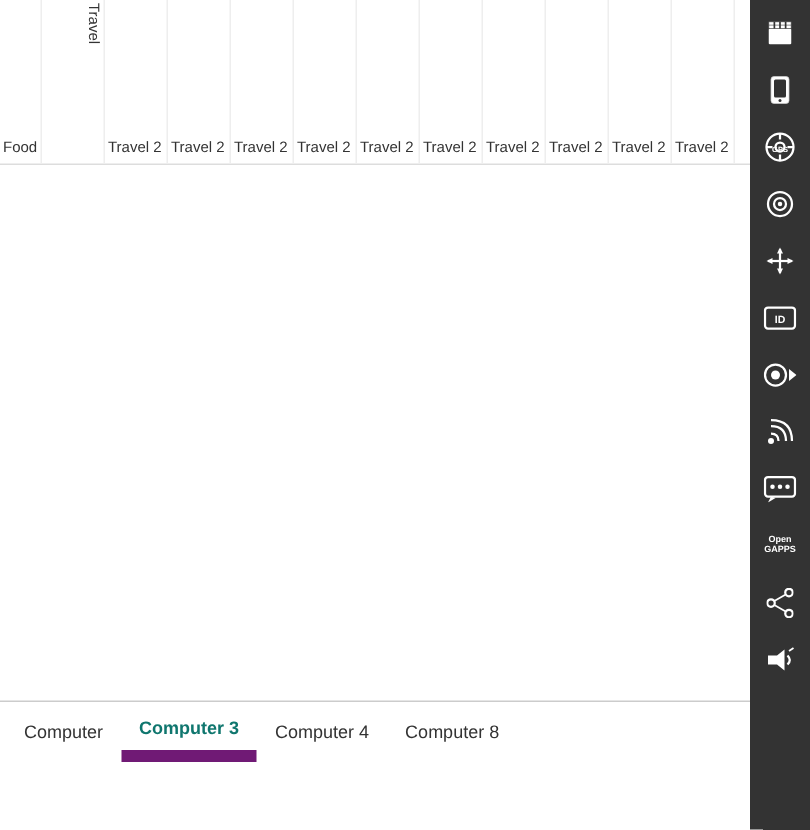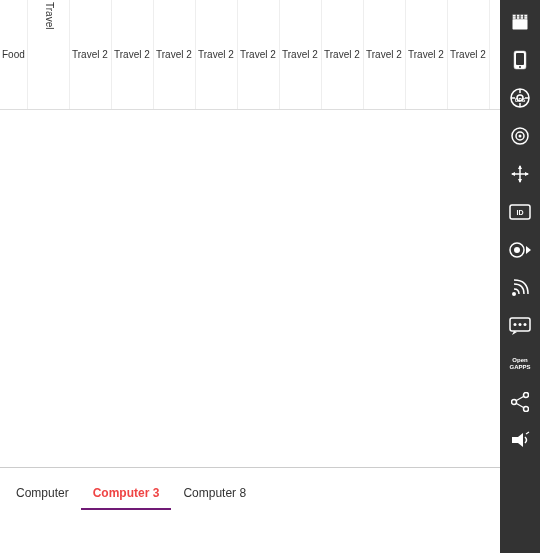--- a/index.html
+++ b/index.html
@@ -59,57 +59,57 @@
     }
 
     .header-cell {
       width: 42px;
       min-width: 42px;
       font-size: 10px;
       color: #333;
       padding: 4px 2px;
       border-right: 1px solid #eee;
       display: flex;
-      align-items: center;
+      align-items: flex-end;
       word-break: break-word;
       line-height: 1.2;
     }
 
     .header-cell.first-col {
       width: 28px;
       min-width: 28px;
     }
 
     
     .bottom-tabs {
       position: absolute;
       bottom: 0;
       left: 0;
       width: 500px;
       height: 43px;
       display: flex;
-      align-items: flex-end;
+      align-items: center;
       border-top: 1px solid #ccc;
       background: #fff;
       padding: 0 4px;
       gap: 0;
     }
 
     .tab-item {
       padding: 8px 12px;
       font-size: 12px;
       color: #333;
       cursor: pointer;
       white-space: nowrap;
       border-bottom: 2px solid transparent;
     }
 
     .tab-item.active {
-      color: #ef4444;
-      border-bottom: 2px solid #701a75;
+      color: #0f766e;
+      border-bottom: 8px solid #701a75;
       font-weight: bold;
     }
 
     
     .content-empty {
       width: 500px;
       height: 370px;
       background: #fff;
     }
   </style>
@@ -267,16 +267,17 @@
     <div class="header-cell">
       <span>Travel 2</span>
     </div>
   </div>
 
   <div class="content-empty"></div>
 
   <div class="bottom-tabs">
     <div class="tab-item">Computer</div>
     <div class="tab-item active">Computer 3</div>
+    <div class="tab-item">Computer 4</div>
     <div class="tab-item">Computer 8</div>
   </div>
 
 </div>
 
 </body></html>

